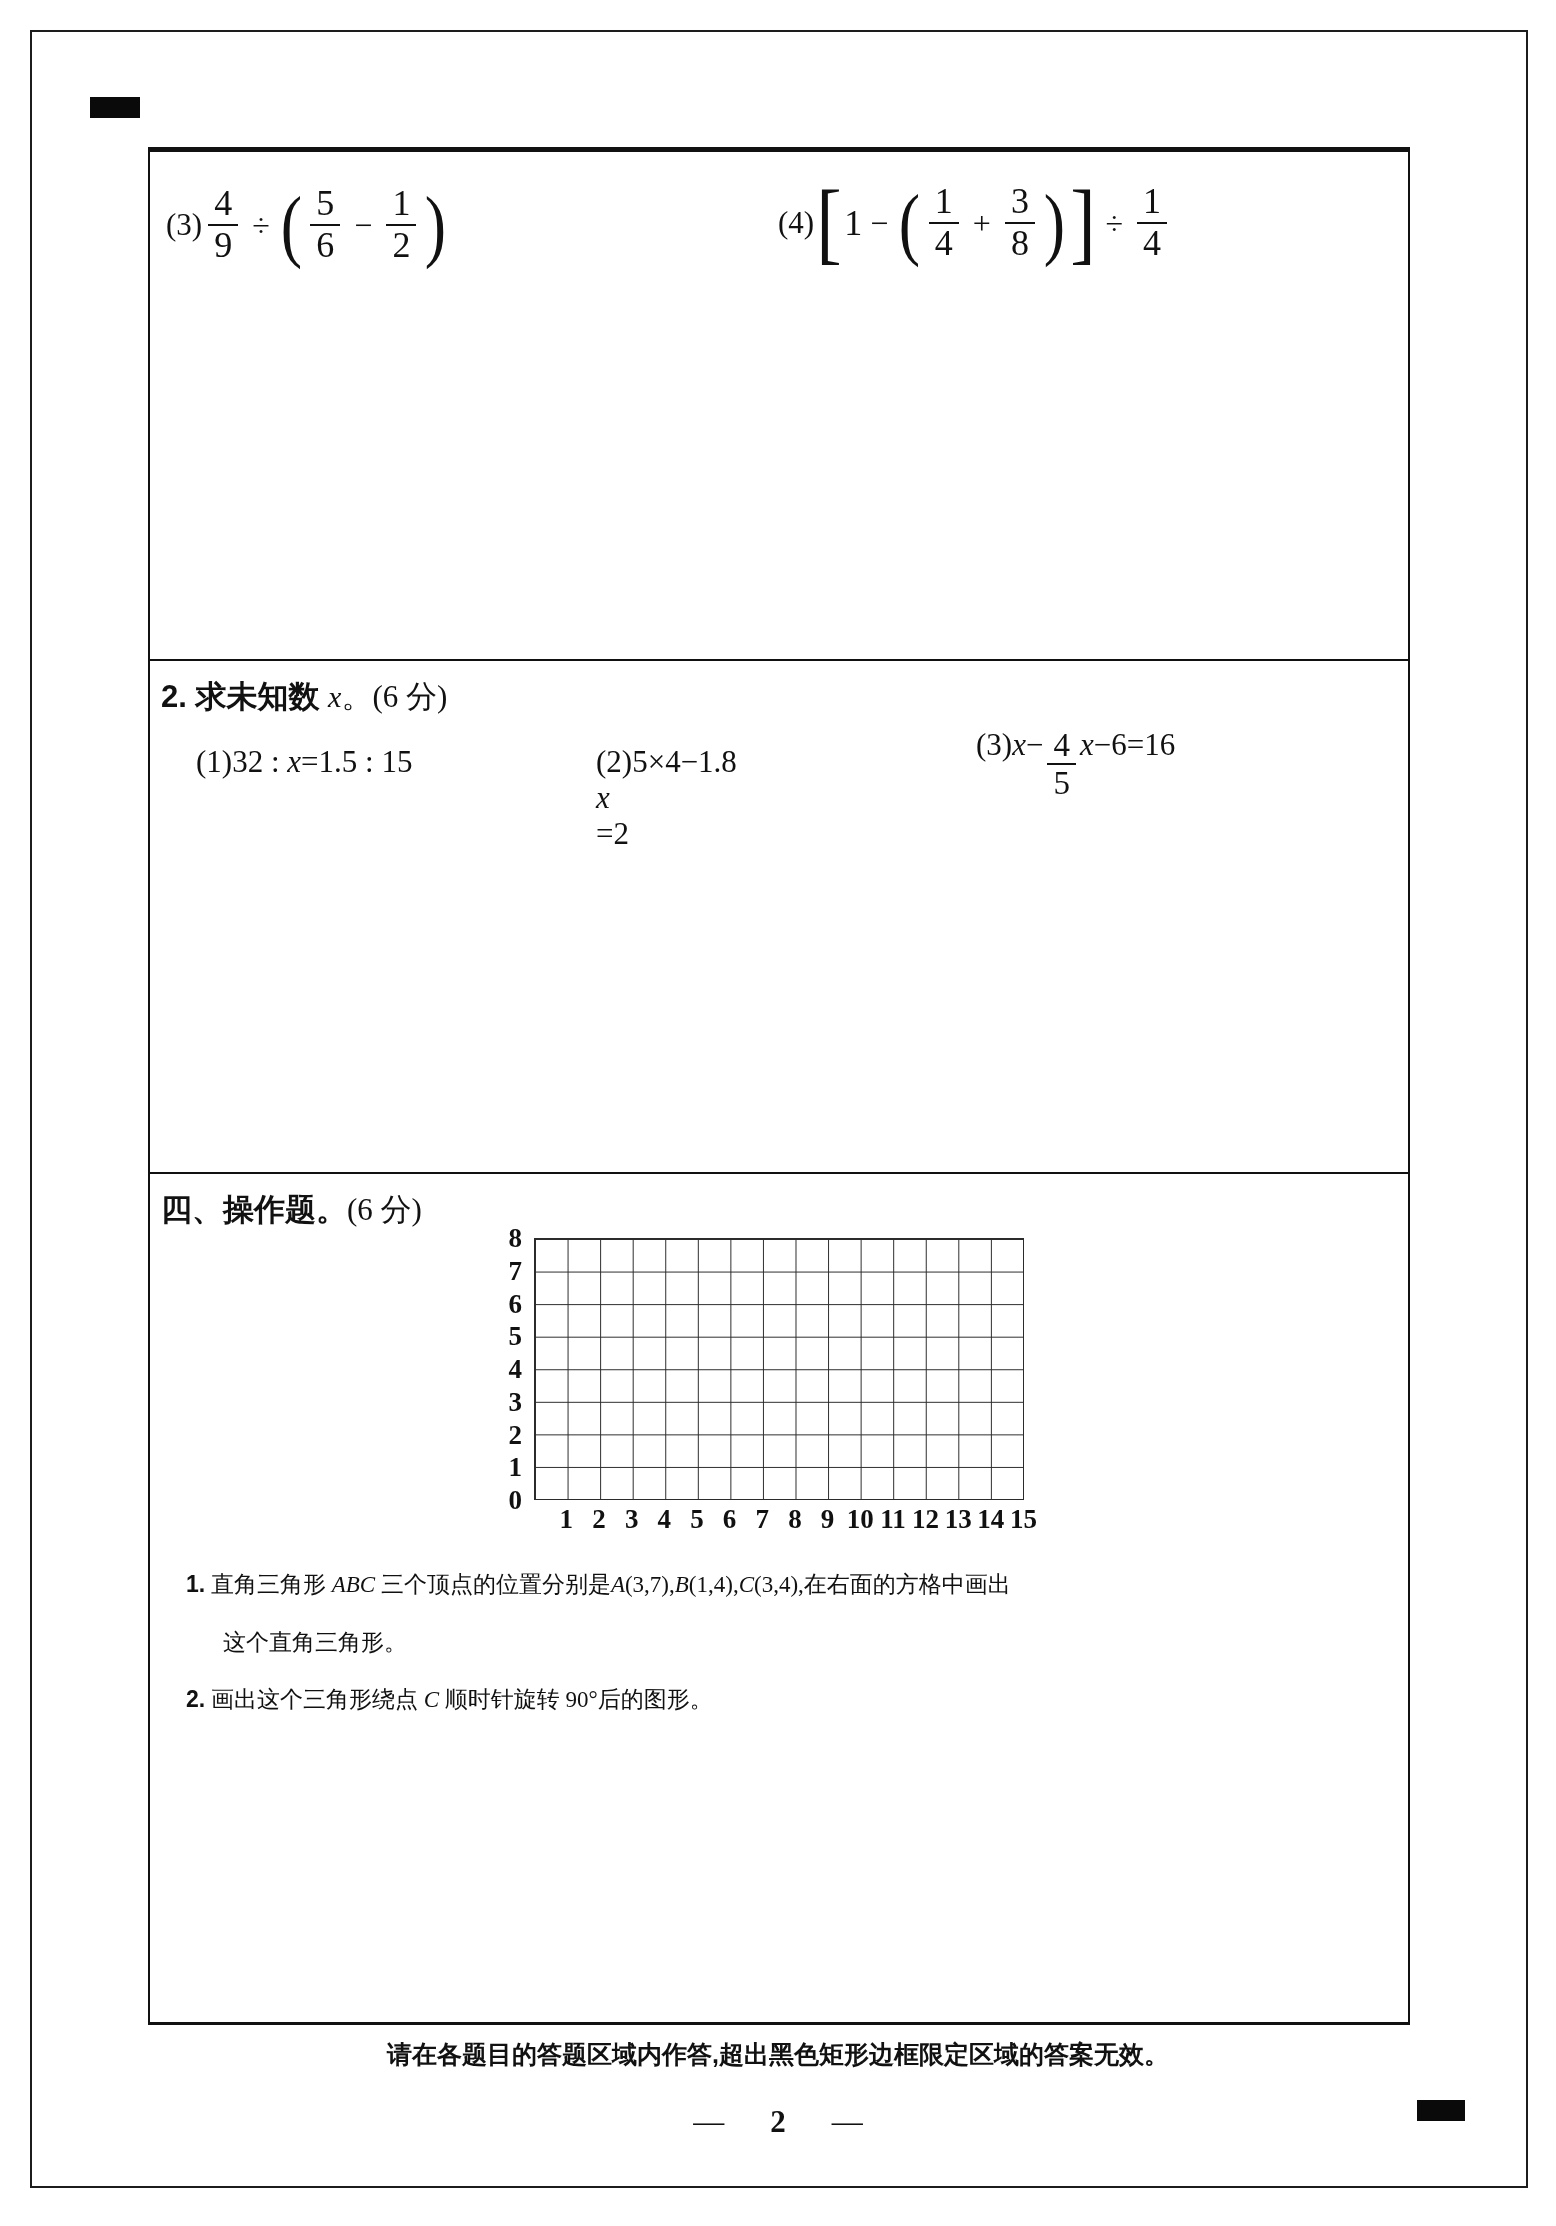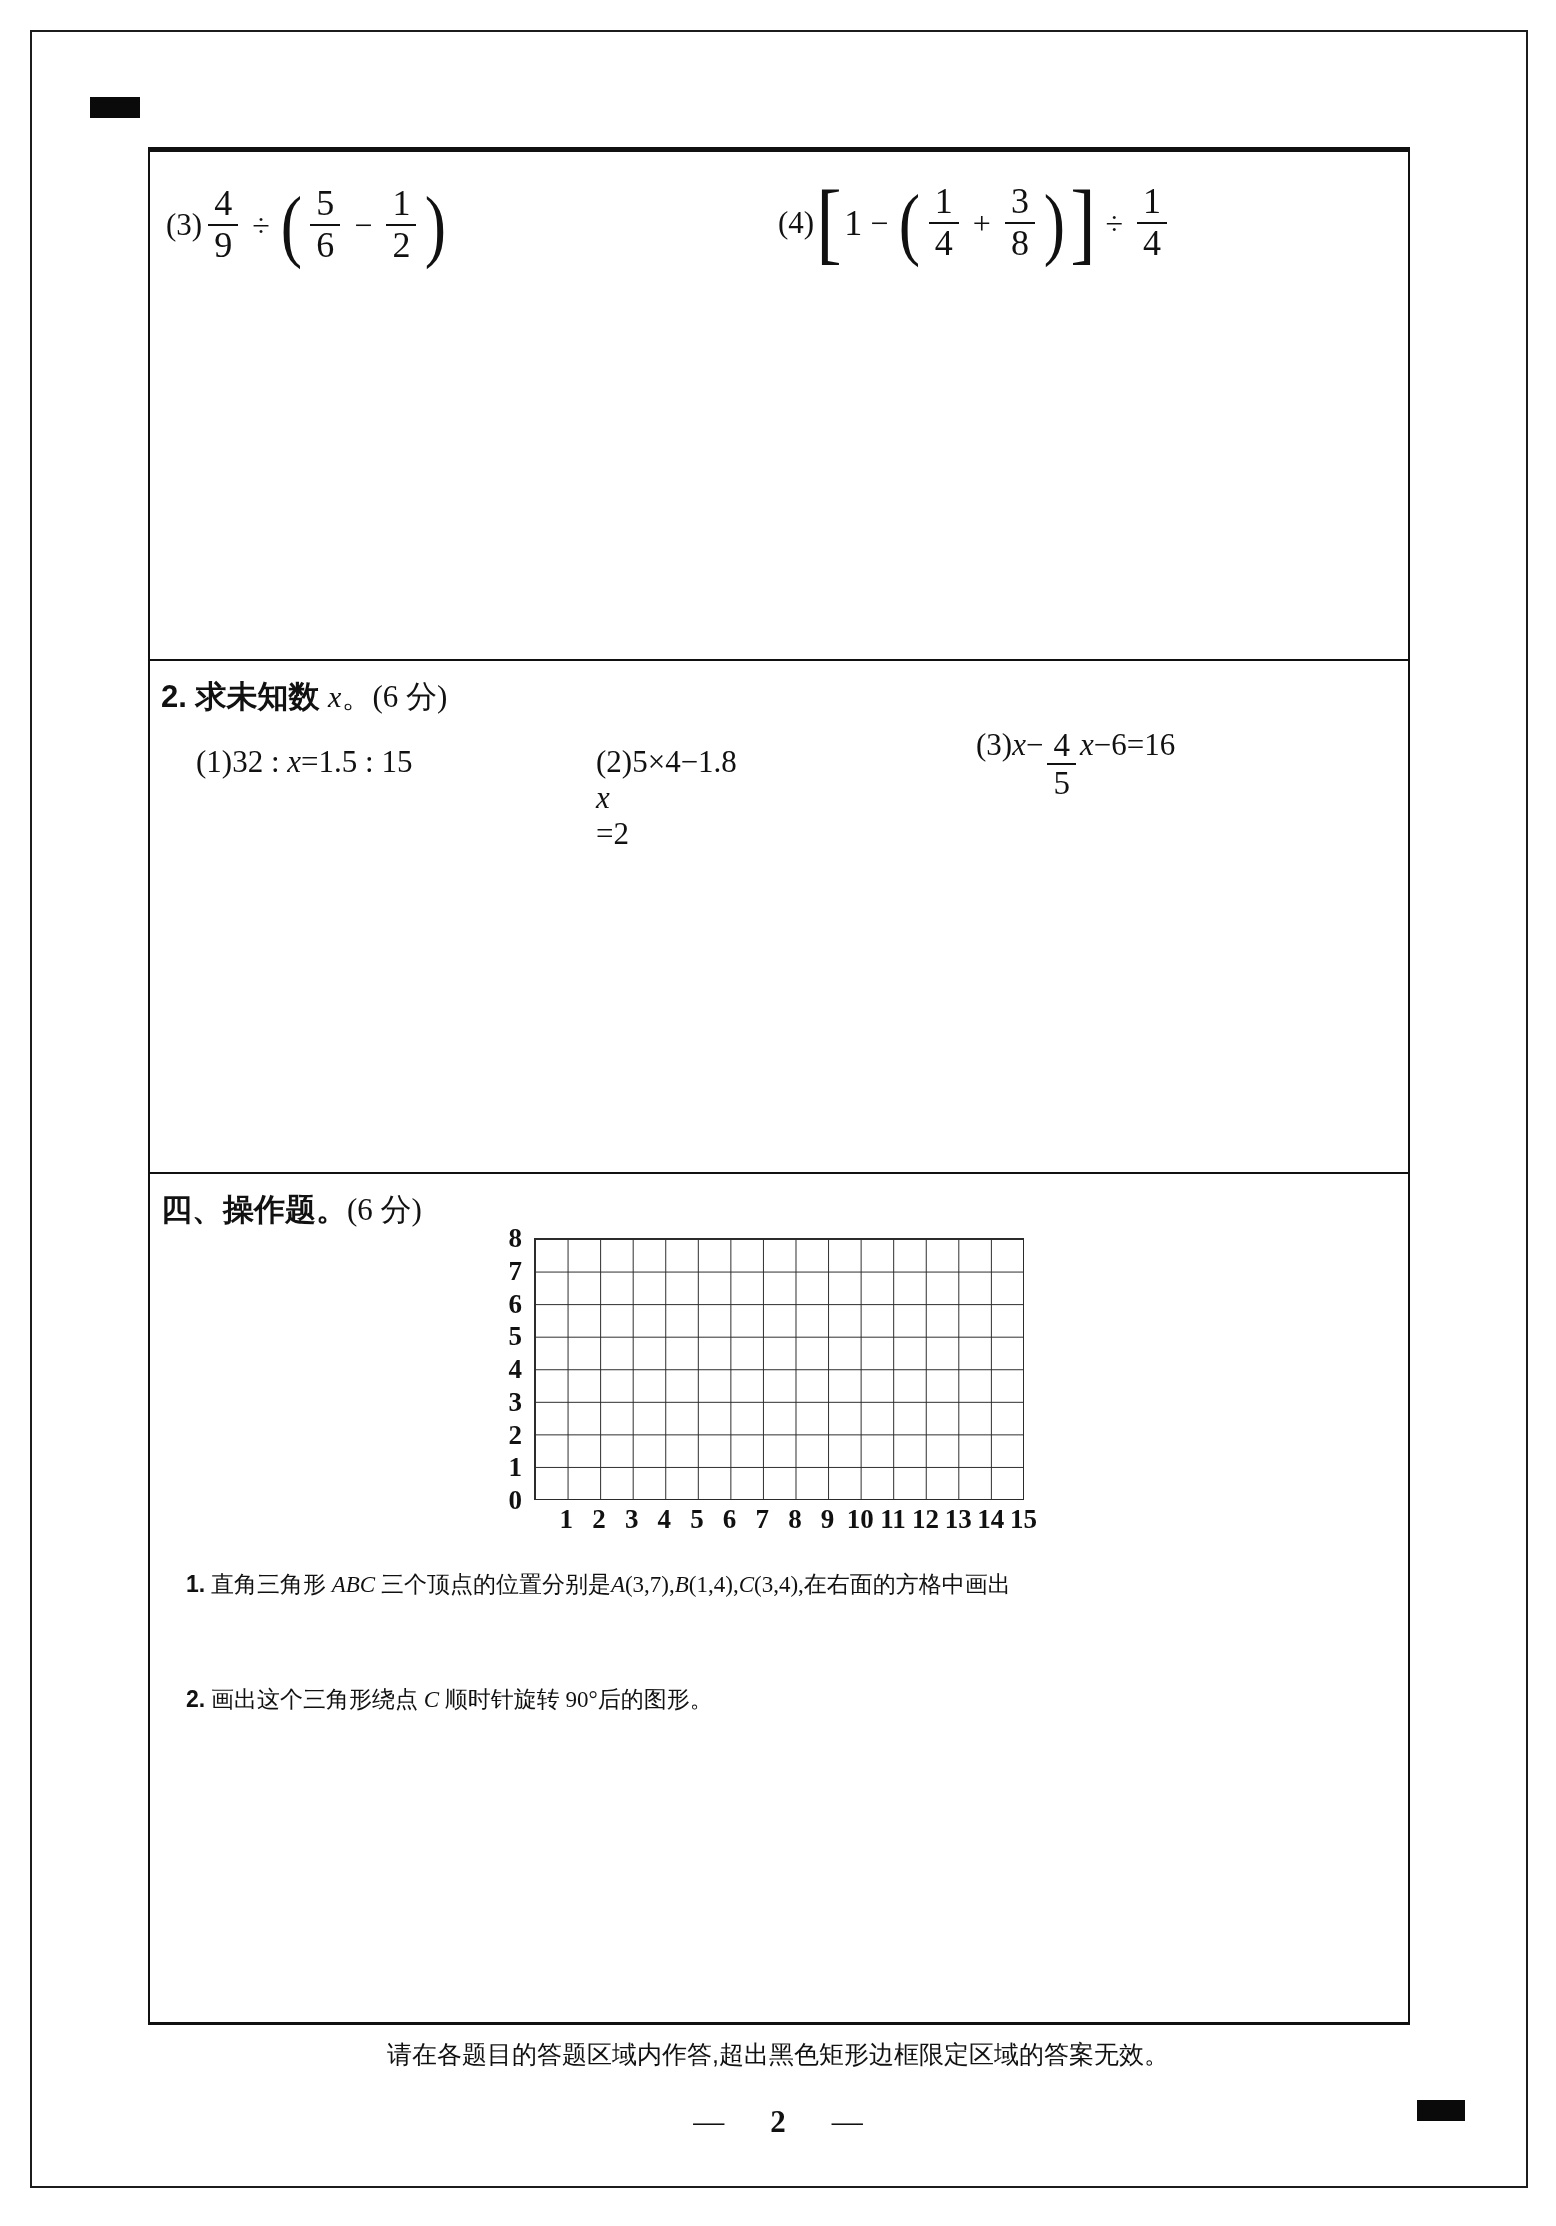--- a/index.html
+++ b/index.html
@@ -40,21 +40,21 @@
     background-size:32.567px 32.57px;}
   .ylabels{left:468px;top:1222px;width:54px;font-family:"Liberation Serif","DejaVu Serif",serif;font-weight:700;font-size:27px;}
   .ylabels span{display:block;height:32.75px;line-height:32.75px;text-align:right;}
   .xlabels{left:550px;top:1504px;display:flex;font-family:"Liberation Serif","DejaVu Serif",serif;font-weight:700;font-size:27px;}
   .xlabels span{display:inline-block;width:32.667px;text-align:center;}
 
   .item{font-family:"Liberation Serif","DejaVu Serif",serif;font-size:23px;white-space:pre;color:#111;}
   .item .num{font-family:"Liberation Sans","DejaVu Sans",sans-serif;font-weight:700;}
 
   .note{left:0;top:2038px;width:100%;text-align:center;font-family:"Liberation Sans","DejaVu Sans",sans-serif;
-    font-weight:400;font-size:25px;color:#111;}
+    font-weight:700;font-size:25px;color:#111;}
   .pnum{left:0;top:2104px;width:100%;display:flex;justify-content:center;align-items:center;gap:46px;
     font-family:"Liberation Serif","DejaVu Serif",serif;font-size:31px;color:#111;}
   .pnum .n{font-weight:700;}
 </style>
 </head>
 <body>
 
 <div class="page">
 
   <div class="abs outer-border"></div>
@@ -135,20 +135,23 @@
       <span>11</span>
       <span>12</span>
       <span>13</span>
       <span>14</span>
       <span>15</span>
     </div>
 
   <div class="abs item" style="left:163px;top:1543px;">
     <span class="num">1.</span><span> 直角三角形 </span><span class="mvar">ABC</span><span> 三个顶点的位置分别是</span><span class="mvar">A</span><span>(3,7),</span><span class="mvar">B</span><span>(1,4),</span><span class="mvar">C</span><span>(3,4),在右面的方格中画出</span>
   </div>
+  <div class="abs item" style="left:200px;top:1601px;">
+    <span>这个直角三角形。</span>
+  </div>
   <div class="abs item" style="left:163px;top:1658px;">
     <span class="num">2.</span><span> 画出这个三角形绕点 </span><span class="mvar">C</span><span> 顺时针旋转 90°后的图形。</span>
   </div>
 
   <div class="abs note">请在各题目的答题区域内作答,超出黑色矩形边框限定区域的答案无效。</div>
   <div class="abs pnum">
     <span>—</span>
     <span class="n">2</span>
     <span>—</span>
   </div>

